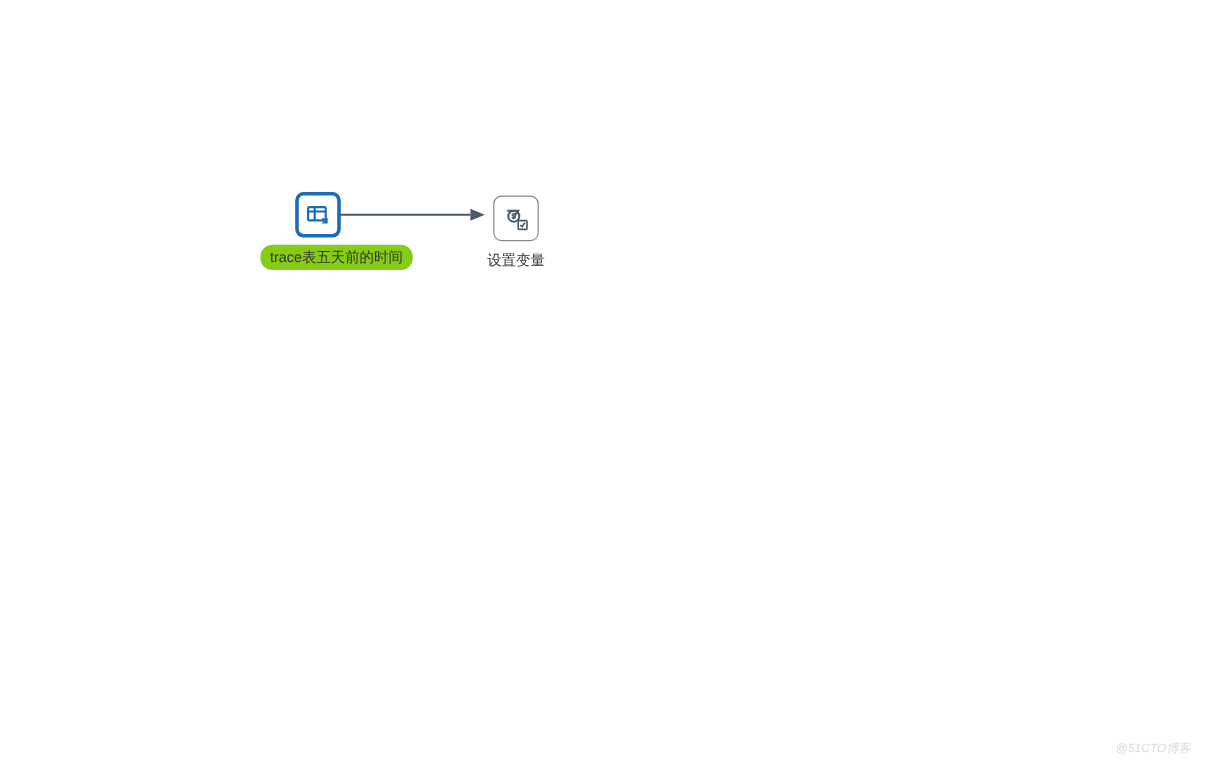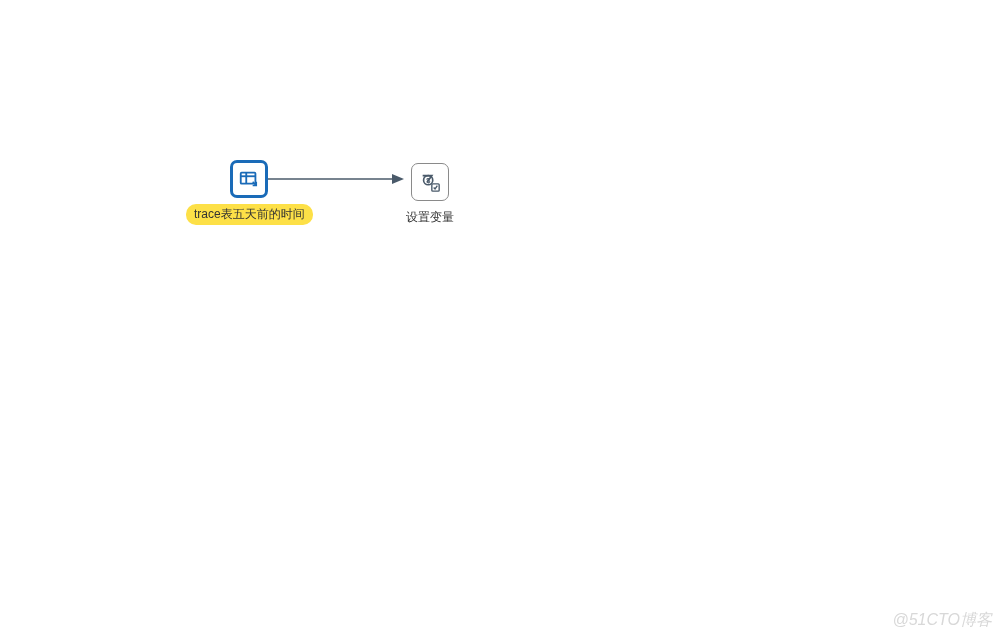--- a/index.html
+++ b/index.html
@@ -39,31 +39,32 @@
     }
     .node-label {
       font-size: 12px;
       color: #333;
       white-space: nowrap;
       margin-top: 6px;
       padding: 2px 8px;
       border-radius: 10px;
     }
     .node-label.selected {
-      background: #fde047;
+      background: #84cc16;
+      margin-left: 31px;
     }
     .arrow-line {
       position: absolute;
     }
     .watermark {
       position: absolute;
       bottom: 10px;
       right: 12px;
       color: #d8d8d8;
-      font-size: 16px;
+      font-size: 10px;
       font-style: italic;
     }
   </style>
 </head>
 <body>
 
 <div class="canvas">
 
   <svg class="arrow-line" style="left:262px; top:170px; width:150px; height:20px;">
     <line x1="0" y1="9" x2="130" y2="9" stroke="#4a5a6a" stroke-width="1.6"></line>

